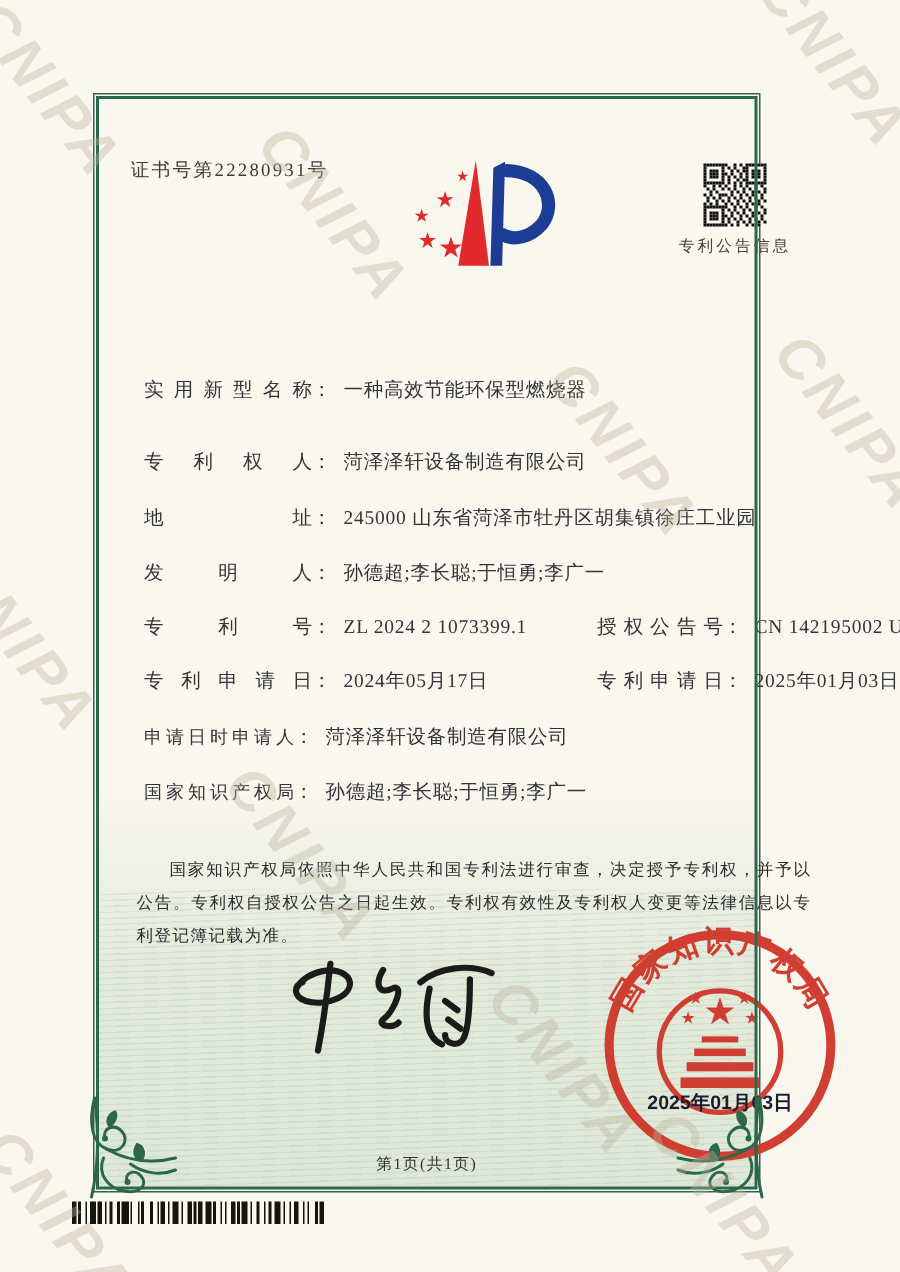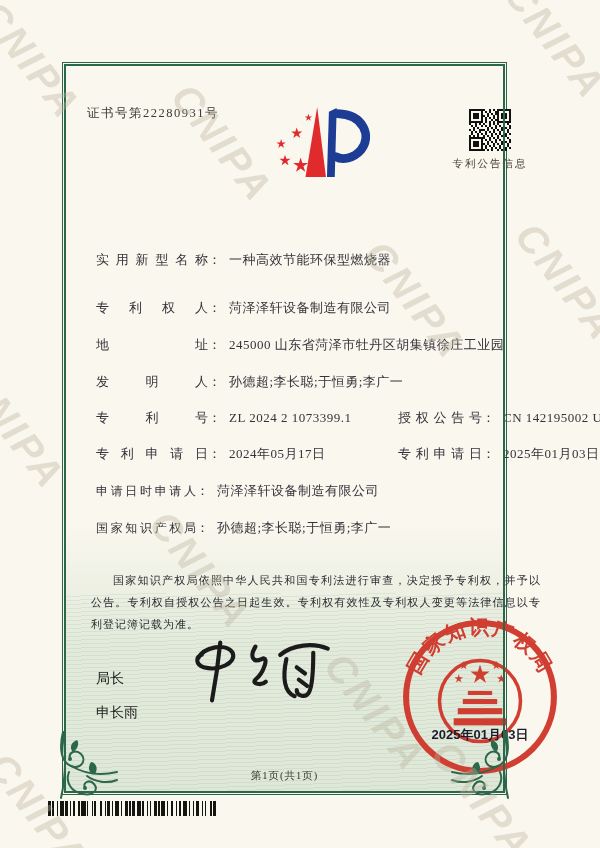--- a/index.html
+++ b/index.html
@@ -360,24 +360,20 @@
     </div>
     <div class="row" style="top:419px">
       <span class="flabel small">申请日时申请人</span><span class="colon">：</span><span class="fvalue">菏泽泽轩设备制造有限公司</span>
     </div>
     <div class="row" style="top:456px">
       <span class="flabel small">国家知识产权局</span><span class="colon">：</span><span class="fvalue">孙德超;李长聪;于恒勇;李广一</span>
     </div>
 
     <p class="statement">国家知识产权局依照中华人民共和国专利法进行审查，决定授予专利权，并予以公告。专利权自授权公告之日起生效。专利权有效性及专利权人变更等法律信息以专利登记簿记载为准。</p>
 
-    <div class="signer">
-      <div>局长</div>
-      <div>申长雨</div>
-    </div>
 
     <svg class="sig" width="155" height="85" viewBox="0 0 150 80">
       <path d="M38,10 C36,30 33,50 30,66"></path>
       <path d="M16,26 C22,14 44,10 50,20 C54,30 36,38 22,34 C14,31 14,24 20,22"></path>
       <path d="M72,14 C66,24 70,30 78,26 C86,22 80,40 72,46 C68,50 78,52 82,48"></path>
       <path d="M96,22 C108,12 128,10 142,16"></path>
       <path d="M102,26 C98,44 100,58 110,62"></path>
       <path d="M128,20 C128,38 127,52 124,58 C121,64 112,62 112,56"></path>
       <path d="M112,34 l8,6"></path>
         <path d="M114,46 l8,6"></path>

